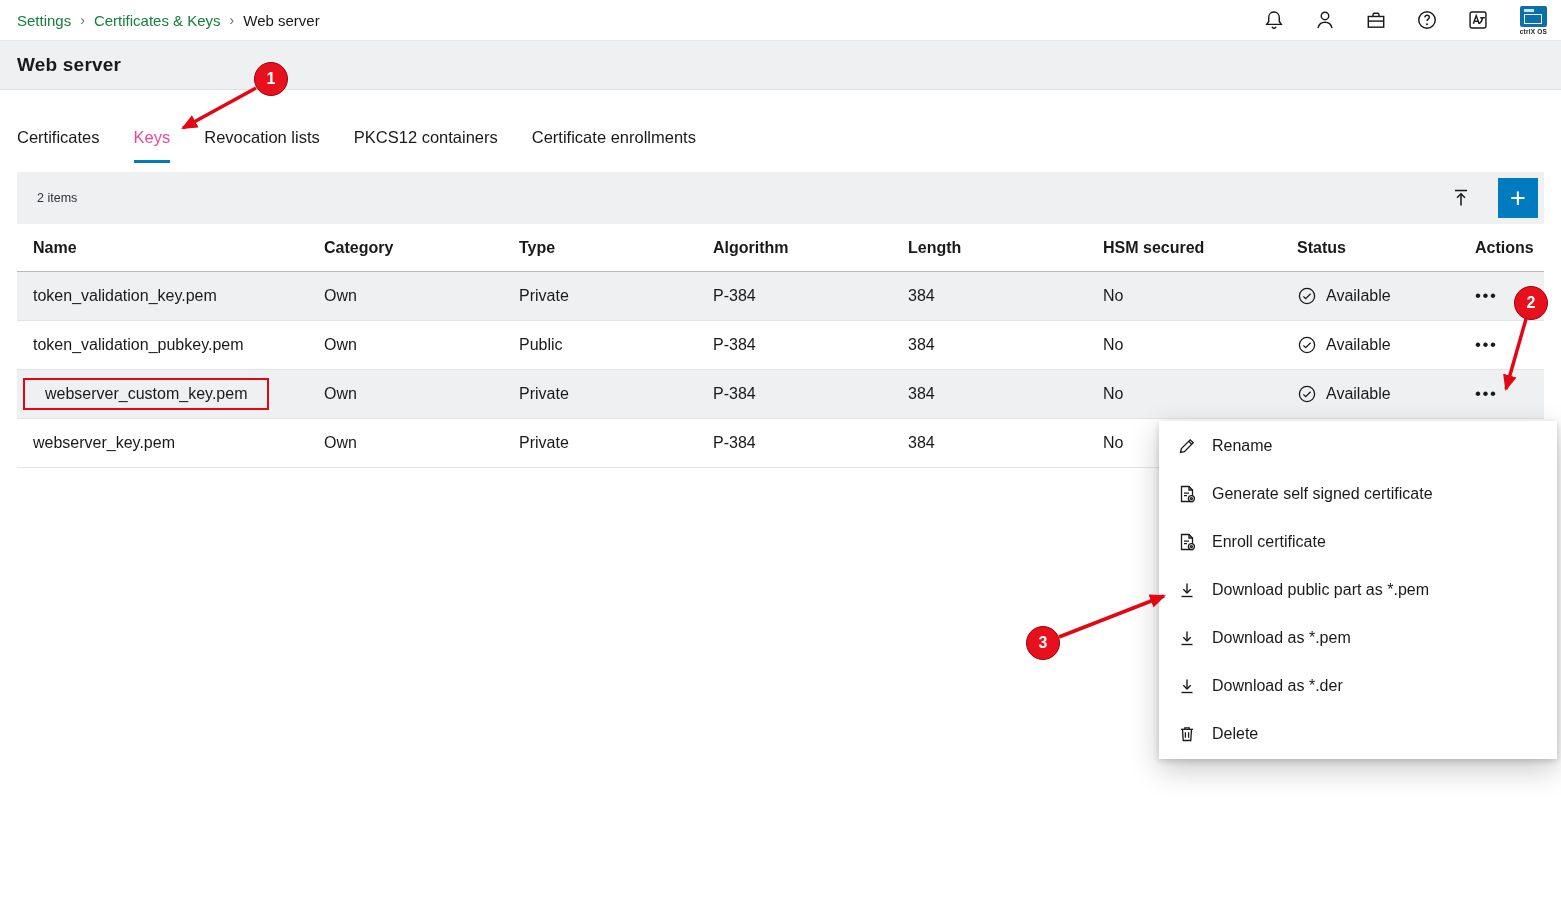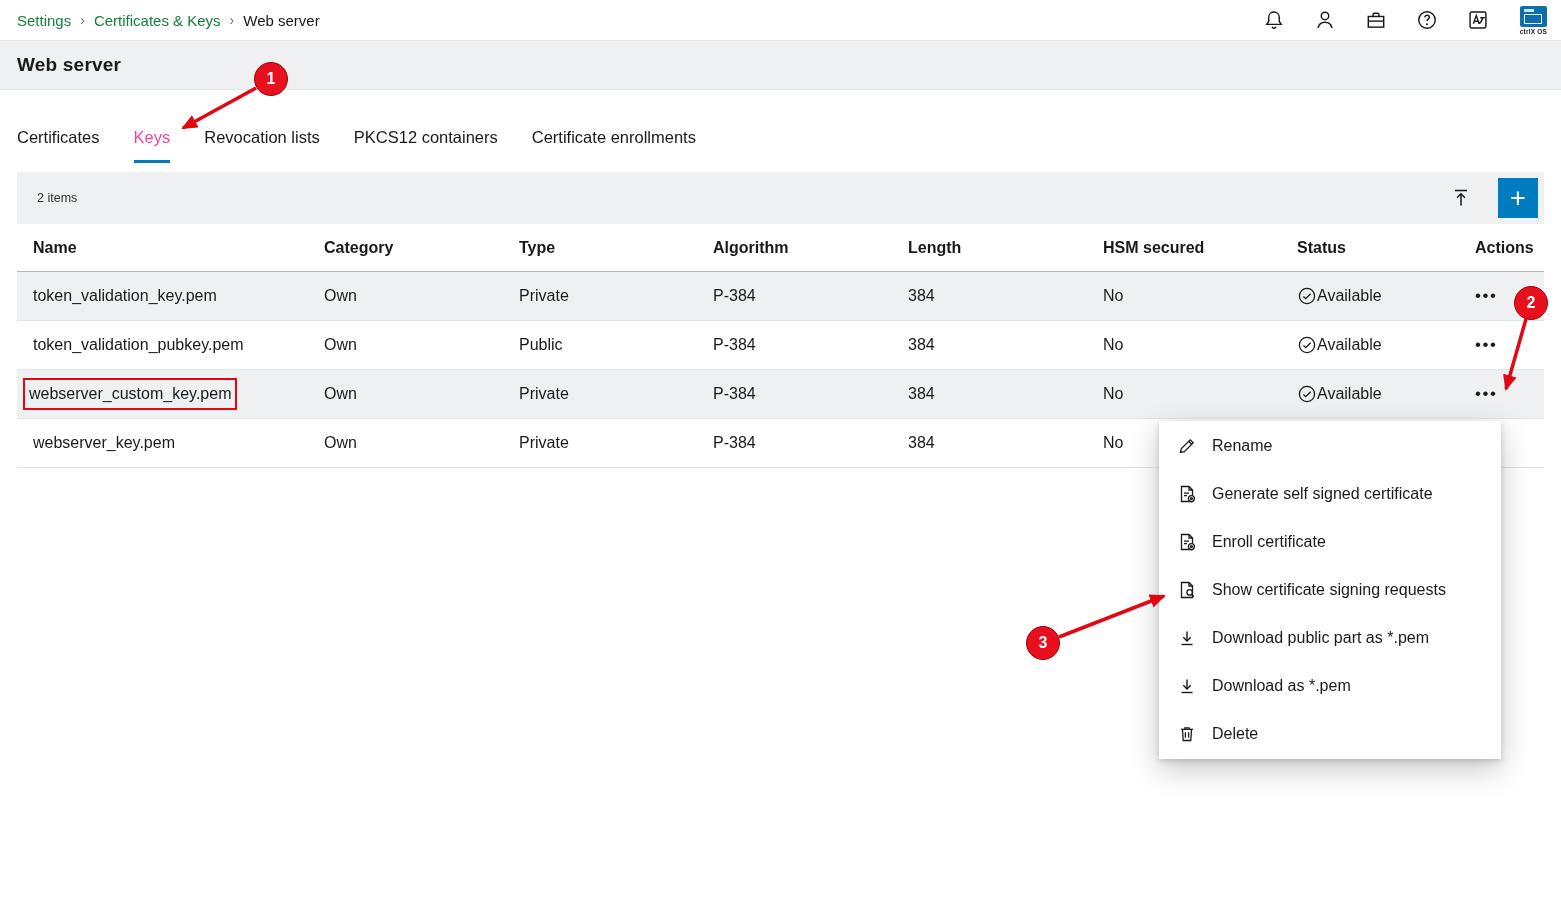--- a/index.html
+++ b/index.html
@@ -56,27 +56,27 @@
   .data-table { margin: 0 17px; width: 1527px; border-collapse: collapse; table-layout: fixed; font-size: 16px; }
   .data-table th {
     text-align: left; font-weight: bold; font-size: 16px;
     padding: 15px 8px 14px 0; border-bottom: 1px solid #b7babd;
   }
   .data-table td { padding: 0 8px 0 0; height: 49px; }
   .data-table tbody tr { border-bottom: 1px solid #e2e4e6; }
   .data-table tbody tr.alt { background: #eff0f1; }
   .col-name { padding-left: 16px !important; }
   .col-actions { padding-left: 18px !important; }
-  .status-wrap { display: flex; align-items: center; }
+  .status-wrap { display: flex; align-items: center; gap: 9px; }
   .dots { font-size: 17px; letter-spacing: 1.5px; cursor: pointer; user-select: none; }
-  .red-box { display: inline-block; border: 2px solid #e30613; padding: 5px 4px; margin-left: -10px; }
+  .red-box { display: inline-block; border: 2px solid #e30613; padding: 5px 20px; margin-left: -10px; }
 
   
   .context-menu {
-    position: absolute; left: 1159px; top: 421px; width: 342px; background: #fff;
+    position: absolute; left: 1159px; top: 421px; width: 398px; background: #fff;
     box-shadow: 0 2px 6px rgba(0,0,0,.16), 0 10px 28px rgba(0,0,0,.22);
     z-index: 5; padding: 1px 0;
   }
   .menu-item {
     height: 48px; display: flex; align-items: center; gap: 15px;
     padding: 0 18px; font-size: 16px; cursor: pointer; white-space: nowrap;
   }
   .menu-item svg { flex: 0 0 auto; }
 
   
@@ -282,43 +282,42 @@
     <svg width="20" height="20" viewBox="0 0 20 20" fill="none" stroke="#1a1a1a" stroke-width="1.3">
       <path d="M4.5 2.5H12L15.5 6v11.5h-11z"></path>
         <path d="M12 2.5V6h3.5"></path>
         <path d="M7 9.2h5M7 11.6h3"></path>
       <circle cx="14.4" cy="14.6" r="3" fill="#fff"></circle>
         <circle cx="14.4" cy="14.6" r="1"></circle>
     </svg>
     <span>Enroll certificate</span>
   </div>
   <div class="menu-item">
-    <svg width="20" height="20" viewBox="0 0 20 20" fill="none" stroke="#1a1a1a" stroke-width="1.3">
-      <path d="M4.5 2.5H12L15.5 6v11.5h-11z"></path>
-        <path d="M12 2.5V6h3.5"></path>
-      <circle cx="12.6" cy="12.4" r="2.7" fill="#fff"></circle>
-        <path d="M14.6 14.4l2.3 2.3"></path>
-    </svg>
-    <span>Show certificate signing requests</span>
-  </div>
-  <div class="menu-item">
     <svg width="20" height="20" viewBox="0 0 20 20" fill="none" stroke="#1a1a1a" stroke-width="1.4">
       <path d="M10 3.5v9"></path>
         <path d="M6.3 9.2l3.7 3.7 3.7-3.7"></path>
         <path d="M4.5 16.5h11"></path>
     </svg>
     <span>Download public part as *.pem</span>
   </div>
   <div class="menu-item">
     <svg width="20" height="20" viewBox="0 0 20 20" fill="none" stroke="#1a1a1a" stroke-width="1.4">
       <path d="M10 3.5v9"></path>
         <path d="M6.3 9.2l3.7 3.7 3.7-3.7"></path>
         <path d="M4.5 16.5h11"></path>
     </svg>
     <span>Download as *.pem</span>
+  </div>
+  <div class="menu-item">
+    <svg width="20" height="20" viewBox="0 0 20 20" fill="none" stroke="#1a1a1a" stroke-width="1.4">
+      <path d="M10 3.5v9"></path>
+        <path d="M6.3 9.2l3.7 3.7 3.7-3.7"></path>
+        <path d="M4.5 16.5h11"></path>
+    </svg>
+    <span>Download as *.der</span>
   </div>
   <div class="menu-item">
     <svg width="20" height="20" viewBox="0 0 20 20" fill="none" stroke="#1a1a1a" stroke-width="1.3">
       <path d="M4 5.3h12"></path>
         <path d="M7.8 5.3V3.8h4.4v1.5"></path>
         <path d="M5.5 5.3l.7 11.2h7.6l.7-11.2"></path>
         <path d="M8.4 8.3v5.4M11.6 8.3v5.4"></path>
     </svg>
     <span>Delete</span>
   </div>

